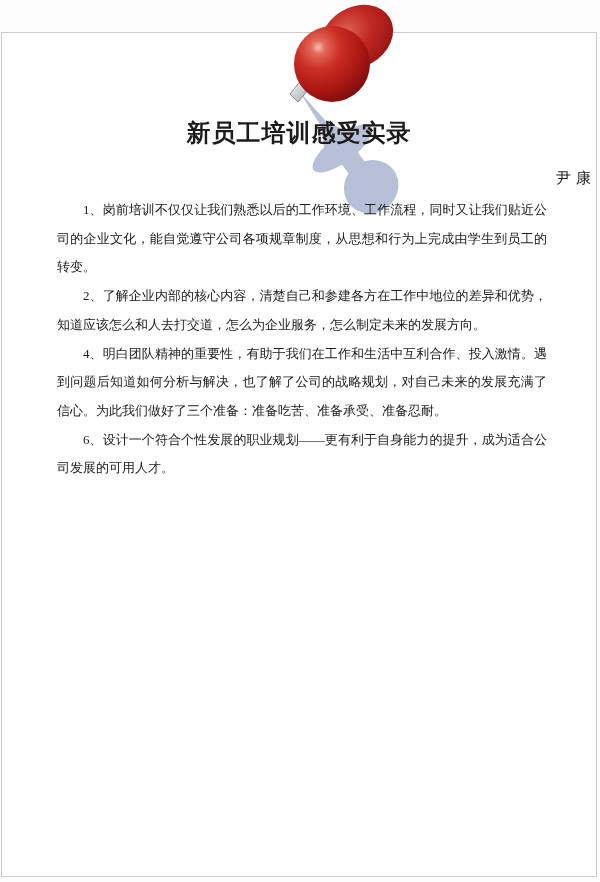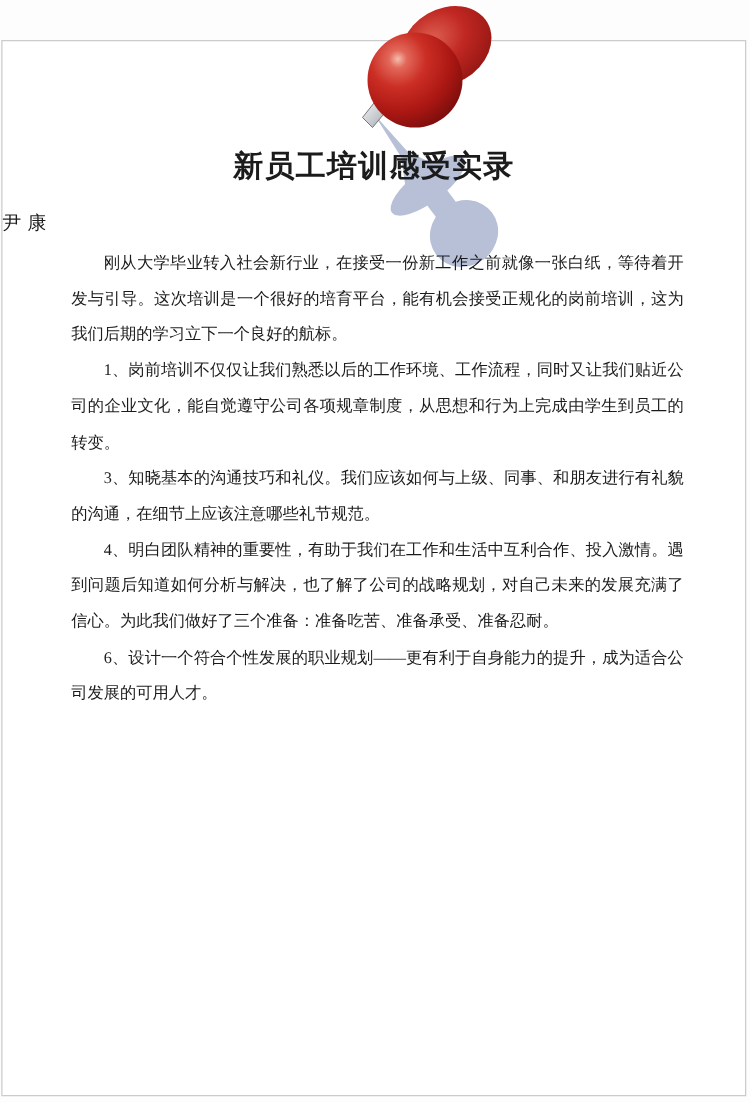--- a/index.html
+++ b/index.html
@@ -46,21 +46,21 @@
     font-weight: bold;
     letter-spacing: 1px;
     color: var(--ink, #1b1b1b);
     z-index: 2;
   }
   .doc-author {
     position: absolute;
     top: 136px;
     left: 0;
     width: 100%;
-    text-align: left;
+    text-align: right;
     font-size: 15px;
     letter-spacing: 5px;
     color: var(--ink, #1b1b1b);
     z-index: 2;
   }
   .content {
     position: absolute;
     top: 163px;
     left: 55px;
     width: 490px;
@@ -114,21 +114,20 @@
       <ellipse cx="72" cy="35" rx="38" ry="30" transform="rotate(-30 72 35)" fill="url(#capGrad)"></ellipse>
 
       <circle cx="47" cy="62" r="38" fill="url(#ballGrad)"></circle>
     </svg>
 
     <div class="doc-title">新员工培训感受实录</div>
 
     <div class="doc-author">尹康</div>
 
     <div class="content">
-      <p>刚从大学毕业转入社会新行业，在接受一份新工作之前就像一张白纸，等待着开发与引导。这次培训是一个很好的培育平台，能有机会接受正规化的岗前培训，这为我们后期的学习立下一个良好的航标。</p>
       <p>1、岗前培训不仅仅让我们熟悉以后的工作环境、工作流程，同时又让我们贴近公司的企业文化，能自觉遵守公司各项规章制度，从思想和行为上完成由学生到员工的转变。</p>
-      <p>3、知晓基本的沟通技巧和礼仪。我们应该如何与上级、同事、和朋友进行有礼貌的沟通，在细节上应该注意哪些礼节规范。</p>
+      <p>2、了解企业内部的核心内容，清楚自己和参建各方在工作中地位的差异和优势，知道应该怎么和人去打交道，怎么为企业服务，怎么制定未来的发展方向。</p>
       <p>4、明白团队精神的重要性，有助于我们在工作和生活中互利合作、投入激情。遇到问题后知道如何分析与解决，也了解了公司的战略规划，对自己未来的发展充满了信心。为此我们做好了三个准备：准备吃苦、准备承受、准备忍耐。</p>
       <p>6、设计一个符合个性发展的职业规划——更有利于自身能力的提升，成为适合公司发展的可用人才。</p>
     </div>
 
   </div>
 </div>
 
 </body></html>

